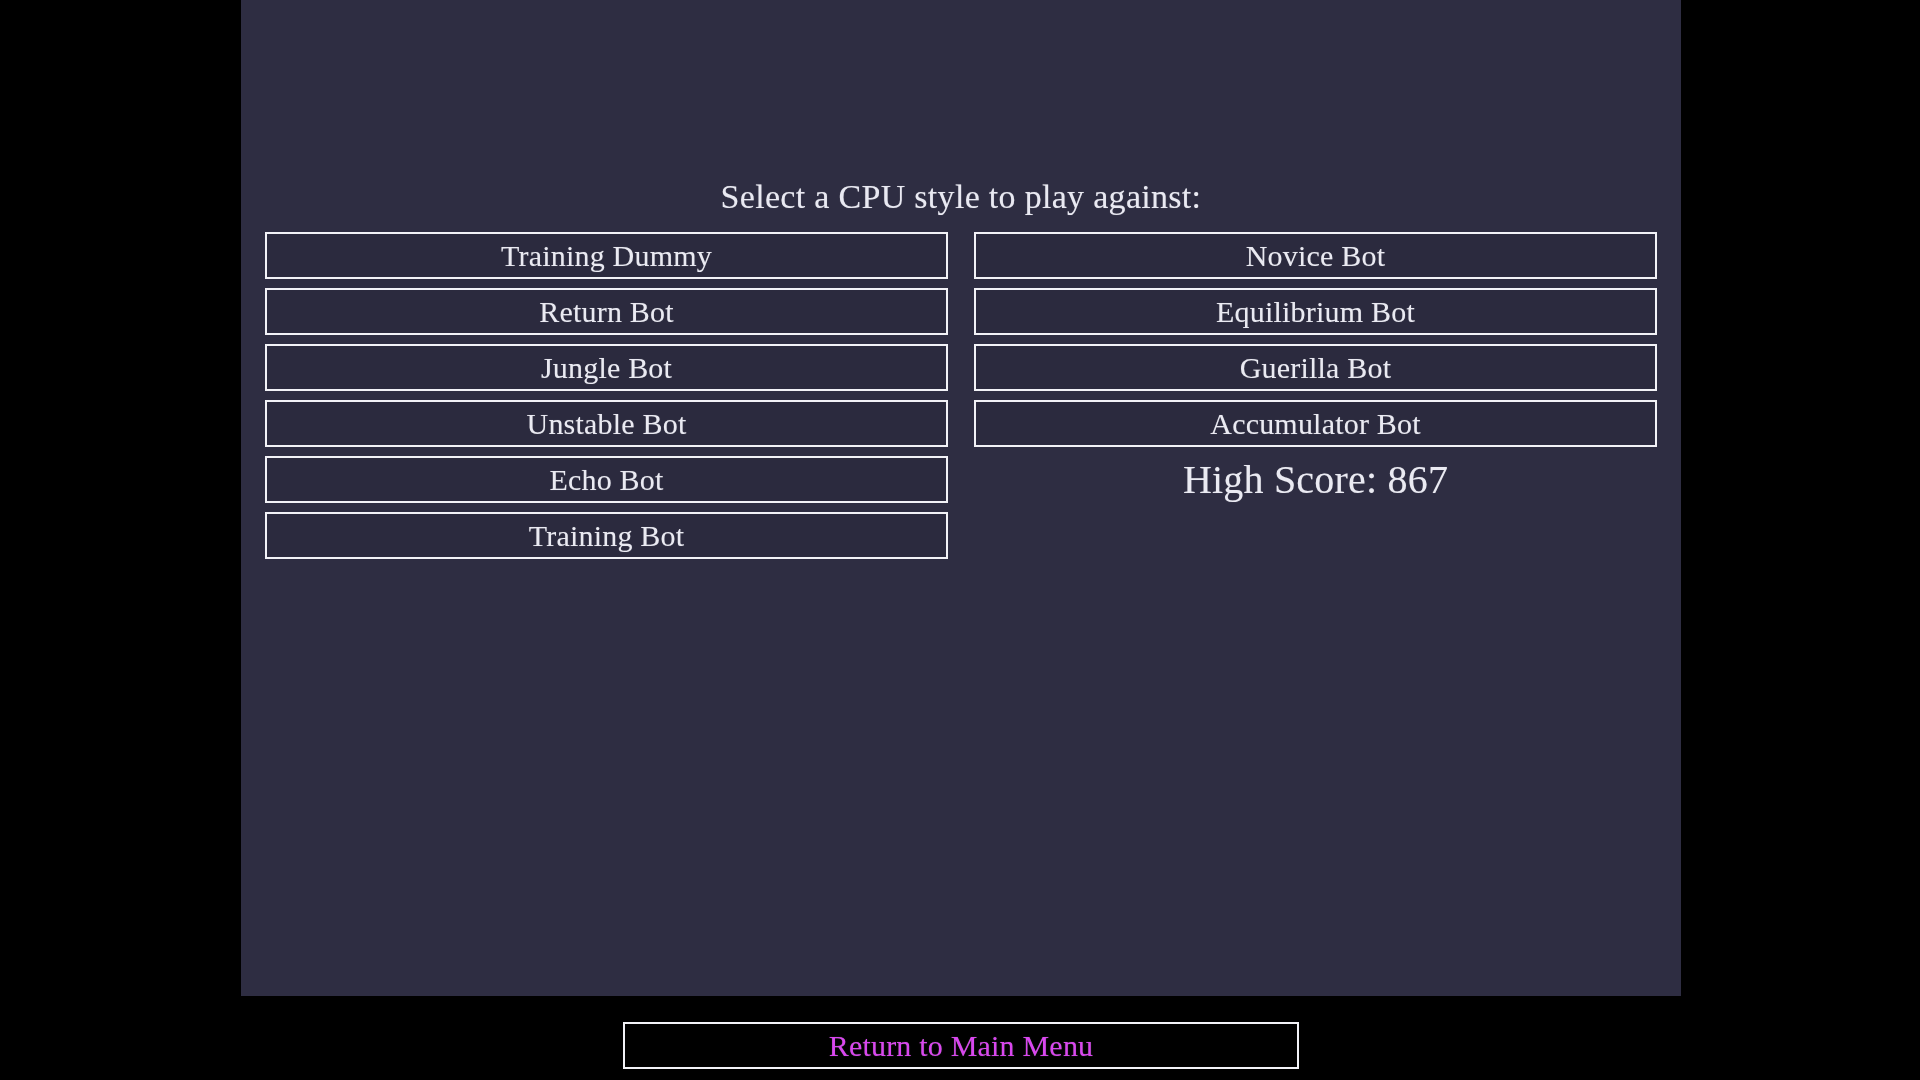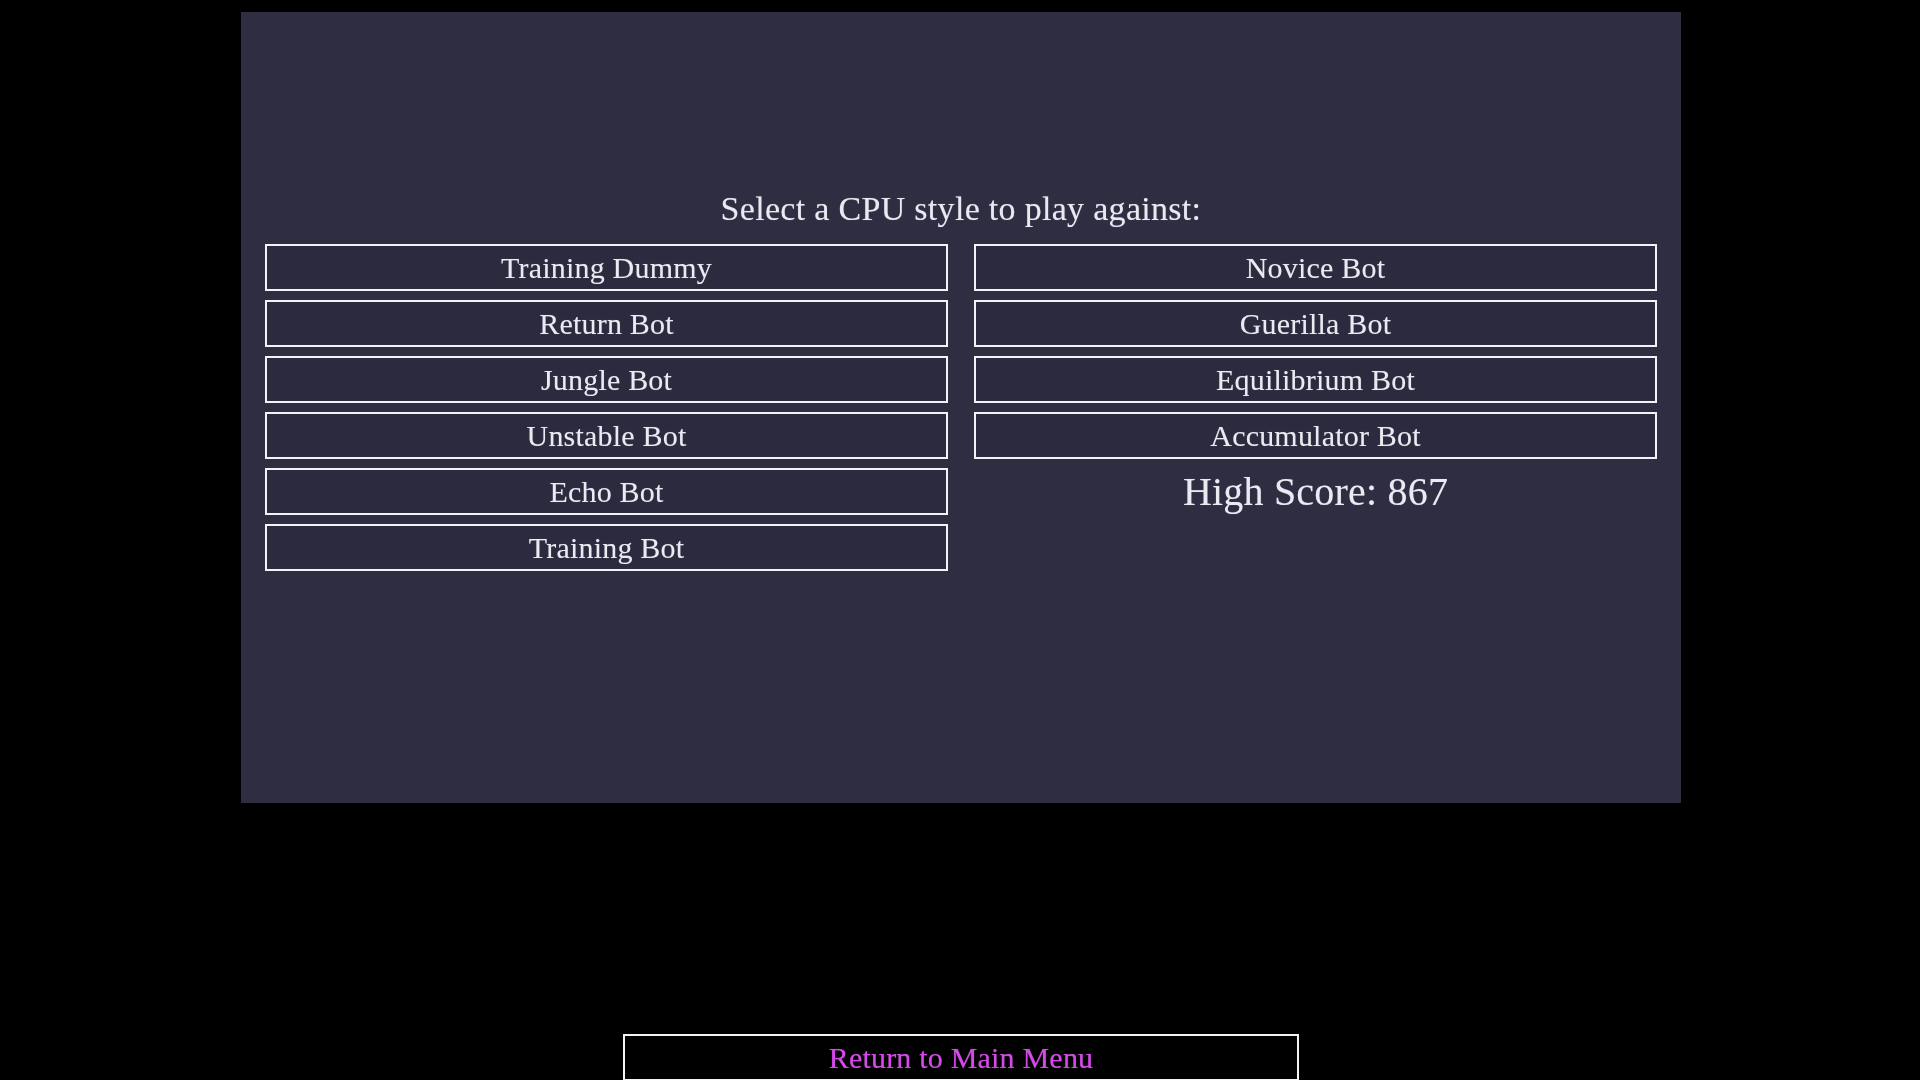--- a/index.html
+++ b/index.html
@@ -15,23 +15,23 @@
     position: relative;
     width: 1920px;
     height: 1080px;
     background: #000000;
   }
 
   
   #viewport {
     position: absolute;
     left: 241px;
-    top: 12px;
+    top: 0px;
     width: 1440px;
-    height: 791px;
+    height: 996px;
     background: #2e2d42;
     font-family: "Liberation Serif", "DejaVu Serif", serif;
     color: #e8e8f0;
   }
 
   #title {
     position: absolute;
     left: 0;
     top: 178px;
     width: 1440px;
@@ -140,22 +140,22 @@
         <div class="menu-btn">Training Dummy</div>
         <div class="menu-btn">Return Bot</div>
         <div class="menu-btn">Jungle Bot</div>
         <div class="menu-btn">Unstable Bot</div>
         <div class="menu-btn">Echo Bot</div>
         <div class="menu-btn">Training Bot</div>
       </div>
 
       <div class="column">
         <div class="menu-btn">Novice Bot</div>
+        <div class="menu-btn">Equilibrium Bot</div>
         <div class="menu-btn">Guerilla Bot</div>
-        <div class="menu-btn">Equilibrium Bot</div>
         <div class="menu-btn">Accumulator Bot</div>
         <div class="highscore">High Score: 867</div>
       </div>
 
     </div>
 
     <div id="return-wrap">
       <div id="return-btn">Return to Main Menu</div>
     </div>
 

